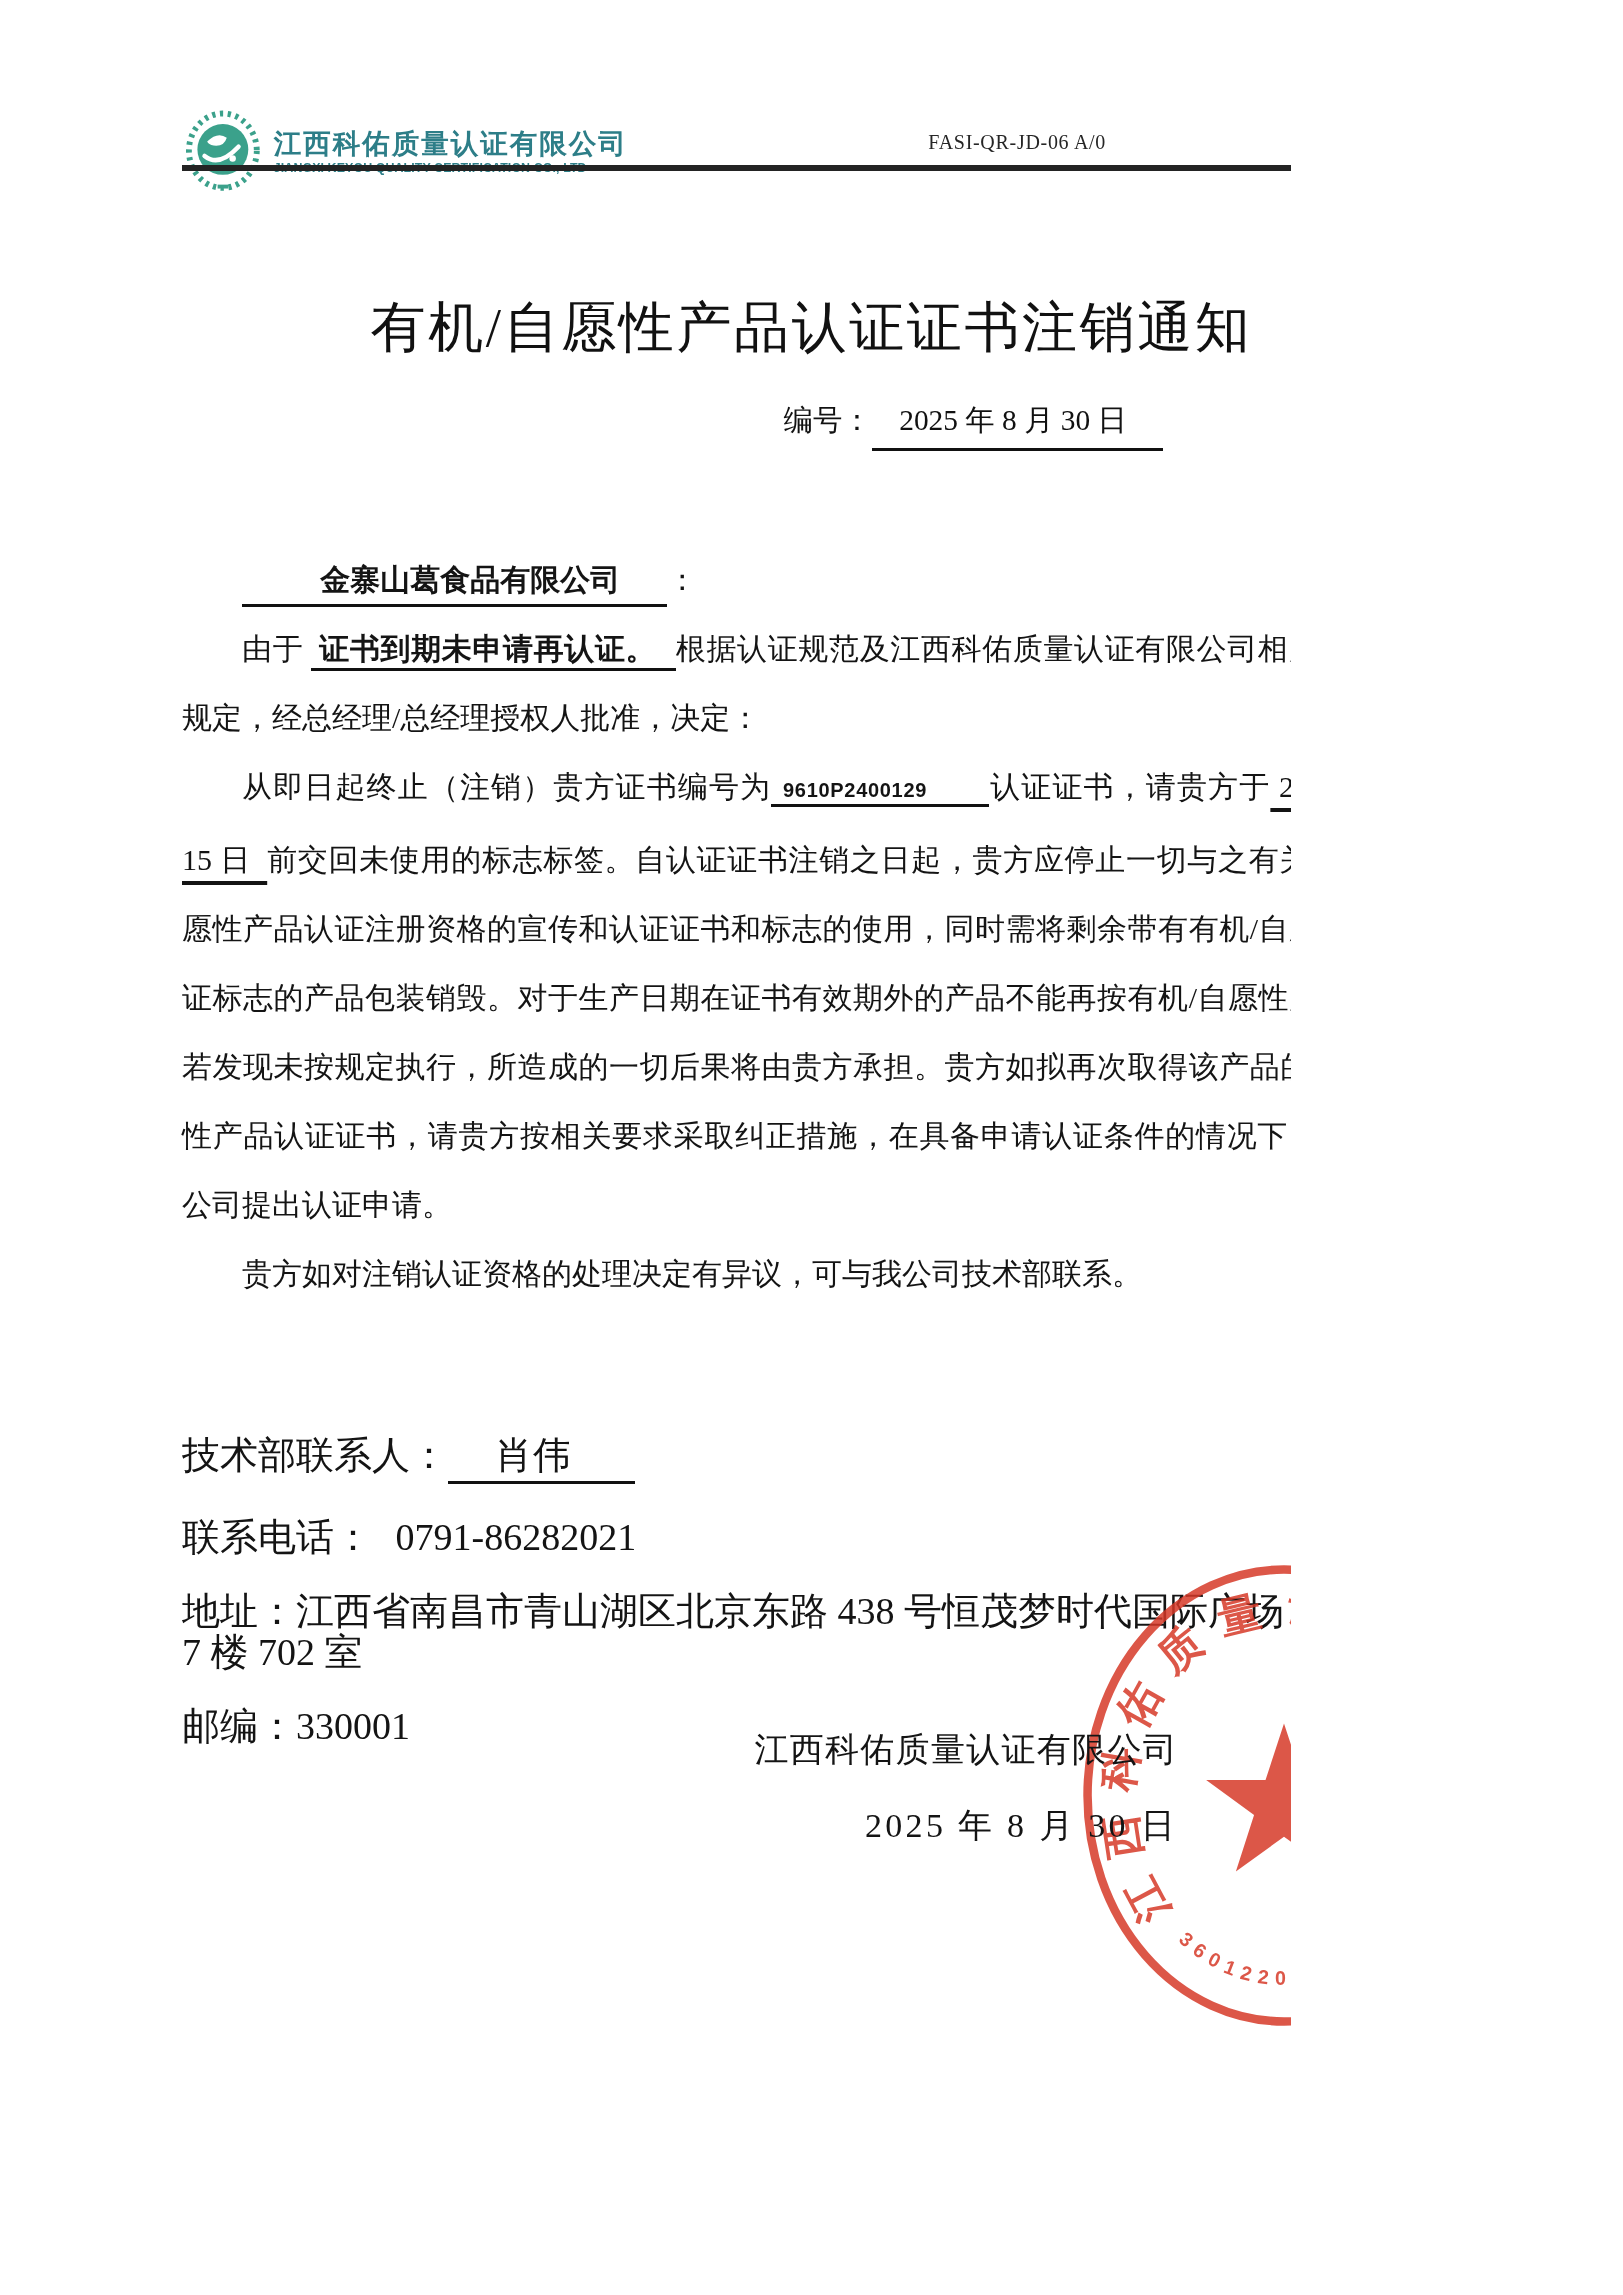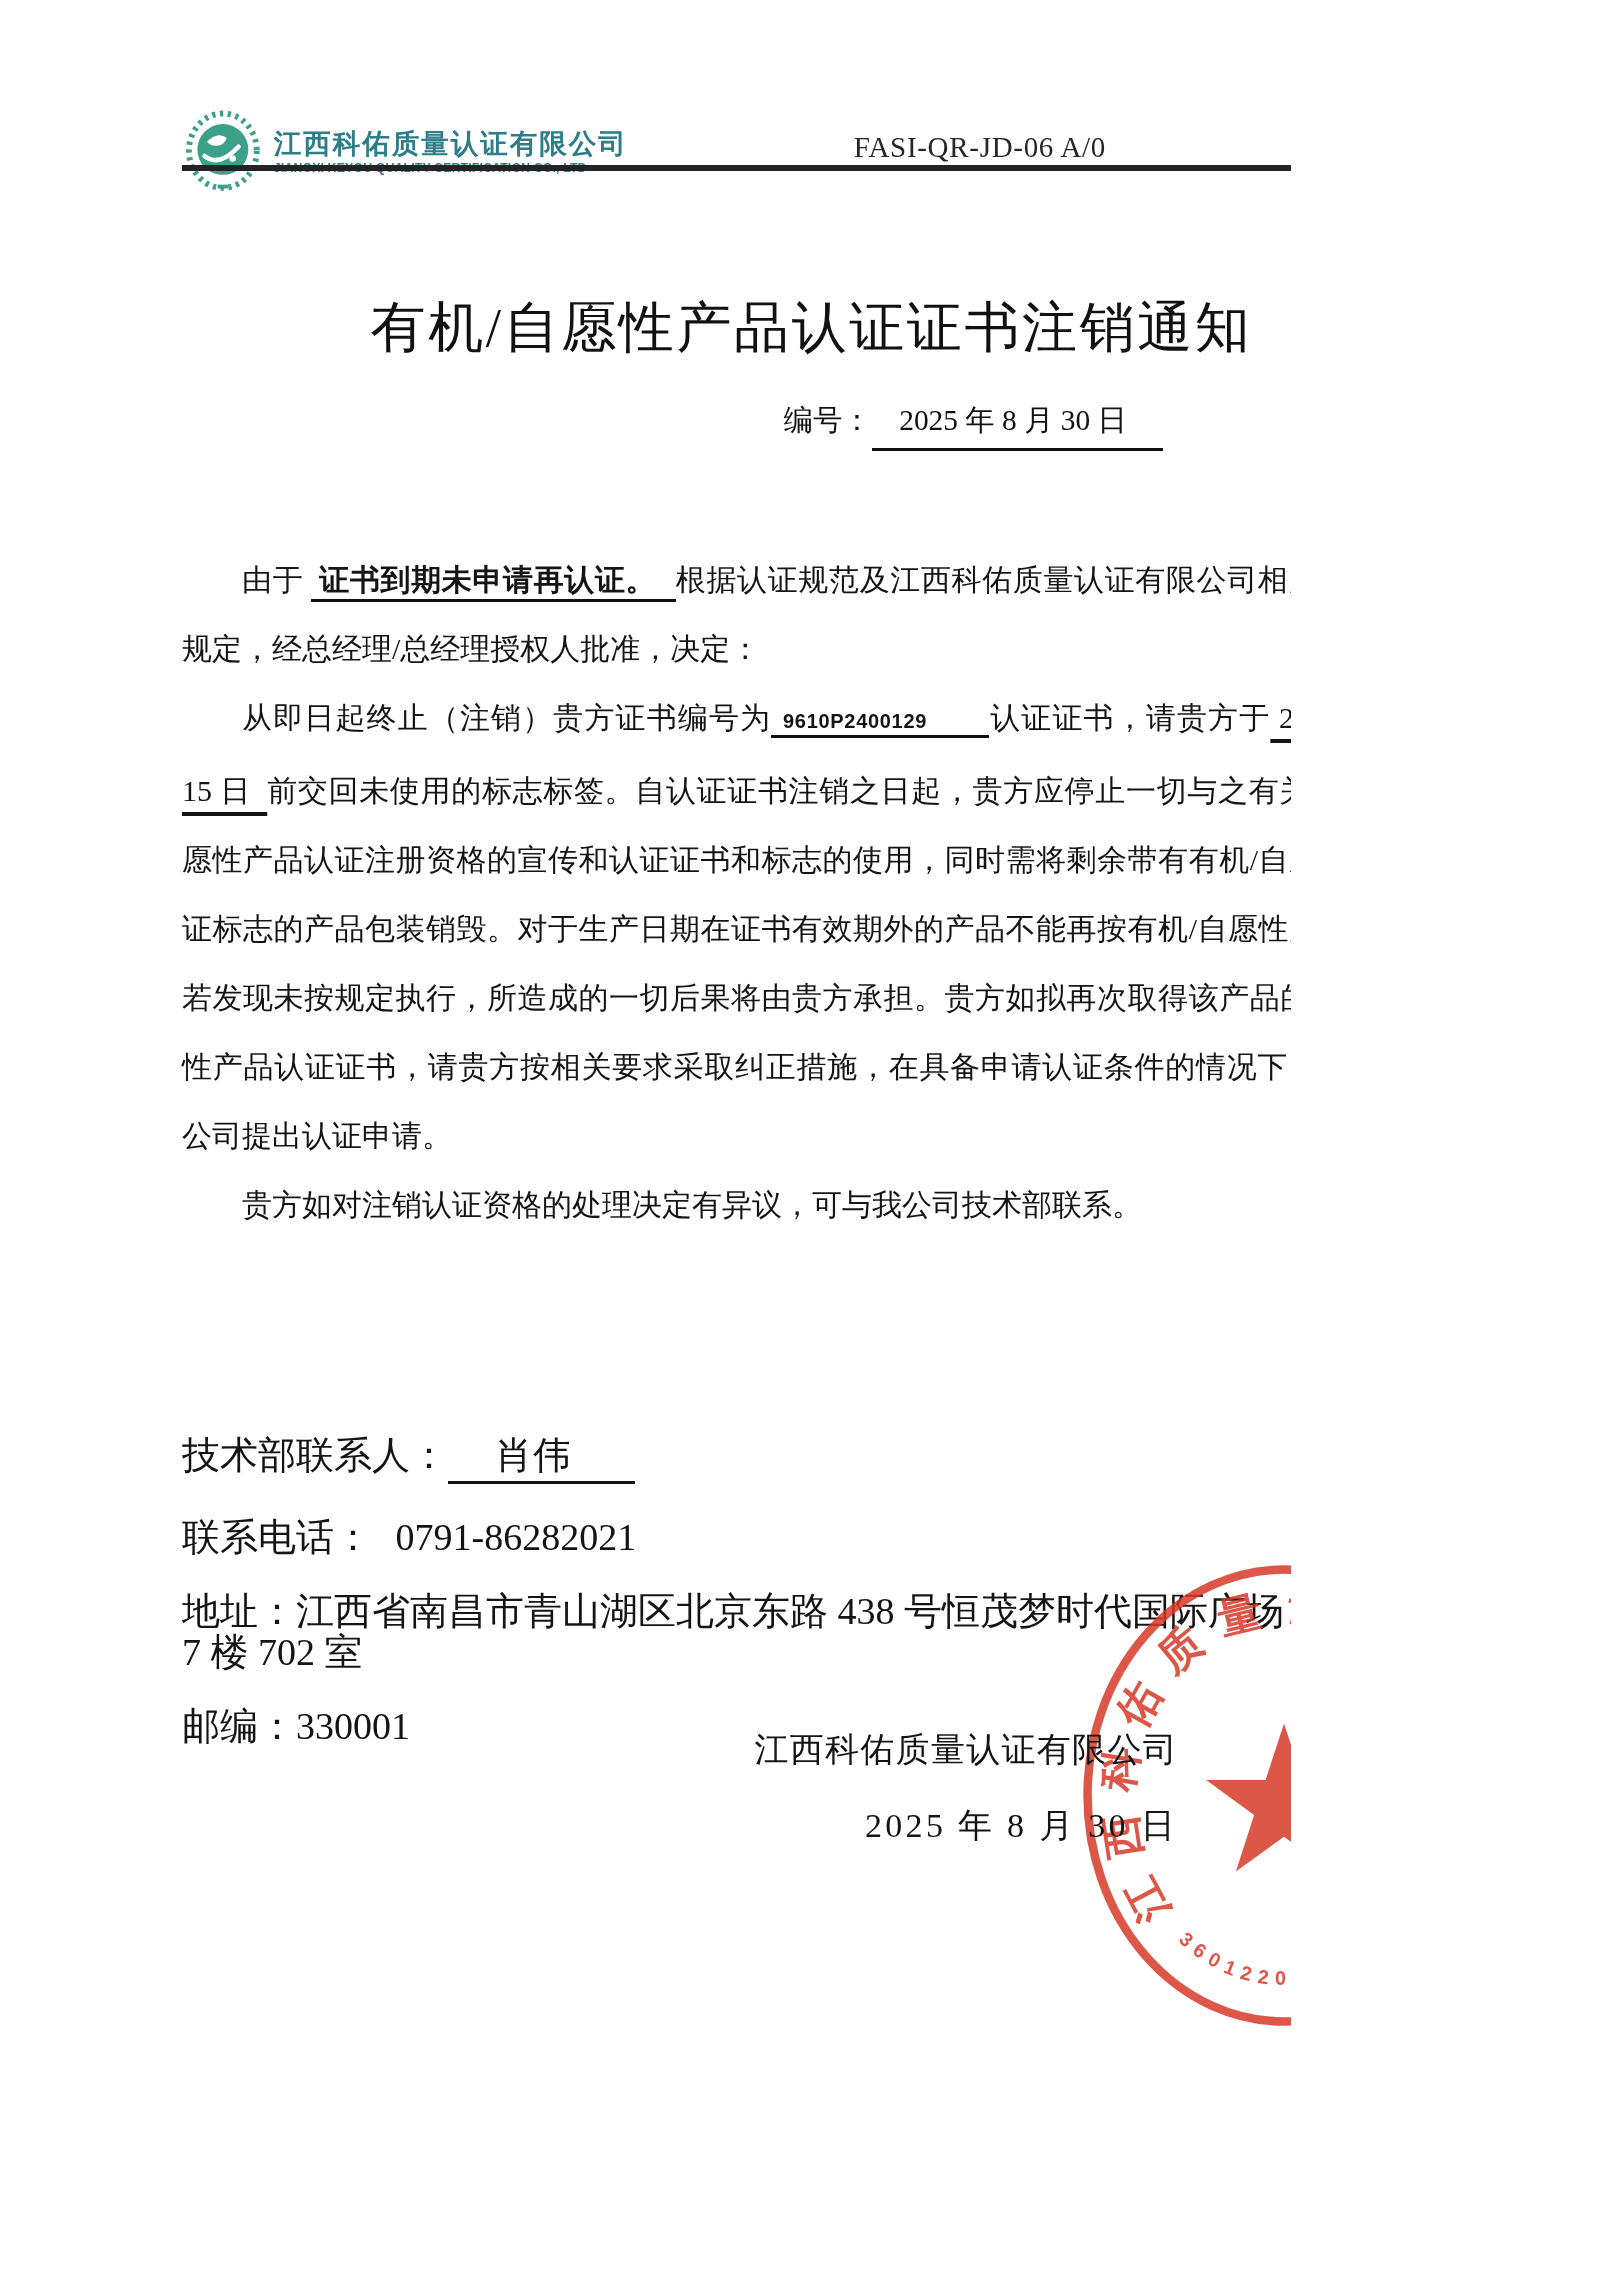--- a/index.html
+++ b/index.html
@@ -19,21 +19,21 @@
   .logo-cn{
     font-family:"Liberation Sans","DejaVu Sans",sans-serif;
     font-weight:700;font-size:27.5px;letter-spacing:2px;color:#2d7e88;line-height:33px;
   }
   .logo-en{
     font-family:"Liberation Sans","DejaVu Sans",sans-serif;
     font-weight:700;font-size:12.4px;letter-spacing:0.1px;color:#2d7e88;line-height:17px;
   }
   .doc-code{
     position:absolute;top:131px;right:185px;
-    font-size:29px;color:#262626;letter-spacing:0.7px;
+    font-size:20px;color:#262626;letter-spacing:0.7px;
   }
   .header-rule{
     position:absolute;left:182px;top:165px;width:1258px;height:5.9px;background:#232323;
   }
 
   
   .doc-title{
     position:absolute;left:182px;top:291px;width:1259px;
     text-align:center;font-size:55px;font-weight:500;letter-spacing:2.6px;color:#111;
   }
@@ -135,20 +135,21 @@
   <div class="doc-code">FASI-QR-JD-06 A/0</div>
   <div class="header-rule"></div>
 
   <div class="doc-title">有机/自愿性产品认证证书注销通知</div>
 
   <div class="number-line">
     <span>编号：</span><span class="number-underline">2025 年 8 月 30 日</span>
   </div>
 
   <div class="body-text">
+    <p class="recipient-line"><span class="recipient-underline">金寨山葛食品有限公司</span><span>：</span></p>
 
     <p><span>由于</span> <span class="reason">证书到期未申请再认证。</span><span>根据认证规范及江西科佑质量认证有限公司相关程序文件规定，经总经理/总经理授权人批准，决定：</span></p>
 
     <p><span>从即日起终止（注销）贵方证书编号为</span><span class="cert-no">9610P2400129</span><span>认证证书，请贵方于</span><span class="u-date">&nbsp;2025 年 9 月 15 日&nbsp;&nbsp;</span><span>前交回未使用的标志标签。自认证证书注销之日起，贵方应停止一切与之有关的有机/自愿性产品认证注册资格的宣传和认证证书和标志的使用，同时需将剩余带有有机/自愿性产品认证标志的产品包装销毁。对于生产日期在证书有效期外的产品不能再按有机/自愿性产品销售。若发现未按规定执行，所造成的一切后果将由贵方承担。贵方如拟再次取得该产品的有机/自愿性产品认证证书，请贵方按相关要求采取纠正措施，在具备申请认证条件的情况下，重新向我公司提出认证申请。</span></p>
 
     <p>贵方如对注销认证资格的处理决定有异议，可与我公司技术部联系。</p>
   </div>
 
   <div class="contact">
     <div class="contact-line">

